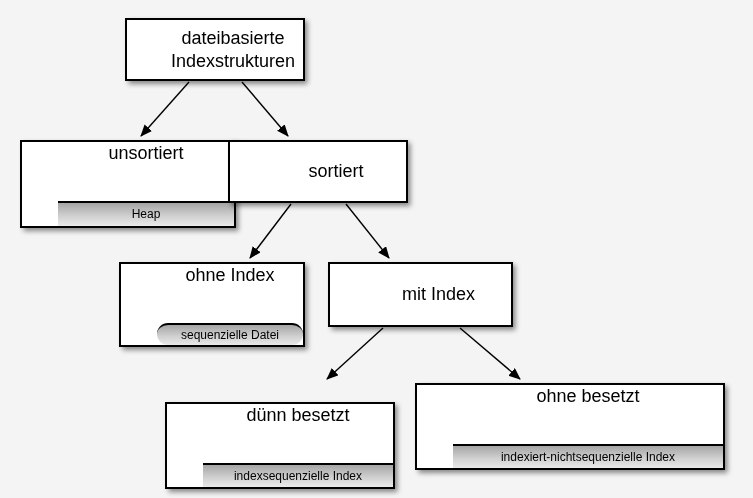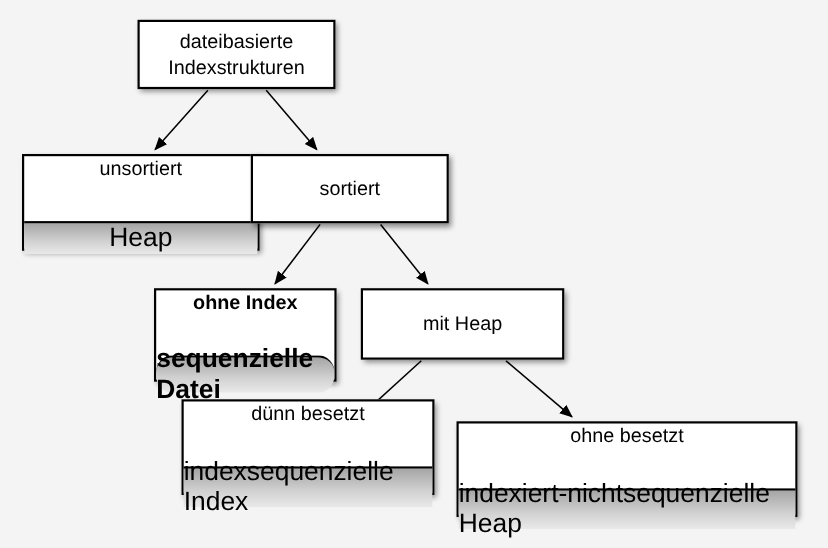--- a/index.html
+++ b/index.html
@@ -20,38 +20,39 @@
     width: 753px; height: 498px;
   }
   .node {
     position: absolute;
     box-sizing: border-box;
     display: flex;
     flex-direction: column;
     border: 2px solid var(--border, #000);
     background: #ffffff;
     box-shadow: 2.5px 3px 5px rgba(0,0,0,0.45);
+    padding-left: 36px;
   }
   .label {
     flex: 1;
     display: flex;
     align-items: center;
     justify-content: center;
     text-align: center;
     font-size: 18px;
     line-height: 1.25;
     color: #000;
     white-space: pre-line;
   }
   .sublabel {
     box-sizing: border-box;
     display: flex;
     align-items: center;
     justify-content: center;
-    font-size: 24px;
+    font-size: 12px;
     color: #000;
     border-top: 2px solid var(--border, #000);
     background: linear-gradient(to bottom,
       var(--sub-top, #a5a5a5) 0%,
       var(--sub-mid, #cfcfcf) 55%,
       var(--sub-bottom, #e9e9e9) 100%);
     margin-top: 36px;
   }
 </style>
 </head>
@@ -80,32 +81,32 @@
 
   <div class="node" style="left:20px; top:140px; width:216px; height:88px;">
     <div class="label">unsortiert</div>
     <div class="sublabel" style="height:36px;">Heap</div>
   </div>
 
   <div class="node" style="left:228px; top:140px; width:180px; height:63px;">
     <div class="label">sortiert</div>
   </div>
 
-  <div class="node" style="left:140px; top:262px; width:166px; height:85px;font-weight:bold;">
+  <div class="node" style="left:119px; top:262px; width:186px; height:85px;">
     <div class="label">ohne Index</div>
     <div class="sublabel" style="height:34px;border-radius:15px;">sequenzielle Datei</div>
   </div>
 
   <div class="node" style="left:328px; top:262px; width:185px; height:65px;">
-    <div class="label">mit Heap</div>
+    <div class="label">mit Index</div>
   </div>
 
-  <div class="node" style="left:165px; top:363px; width:230px; height:87px;">
+  <div class="node" style="left:165px; top:402px; width:230px; height:87px;">
     <div class="label">dünn besetzt</div>
     <div class="sublabel" style="height:37px;">indexsequenzielle Index</div>
   </div>
 
   <div class="node" style="left:415px; top:383px; width:310px; height:87px;">
     <div class="label">ohne besetzt</div>
-    <div class="sublabel" style="height:37px;">indexiert-nichtsequenzielle Heap</div>
+    <div class="sublabel" style="height:37px;">indexiert-nichtsequenzielle Index</div>
   </div>
 
 </div>
 
 </body></html>

